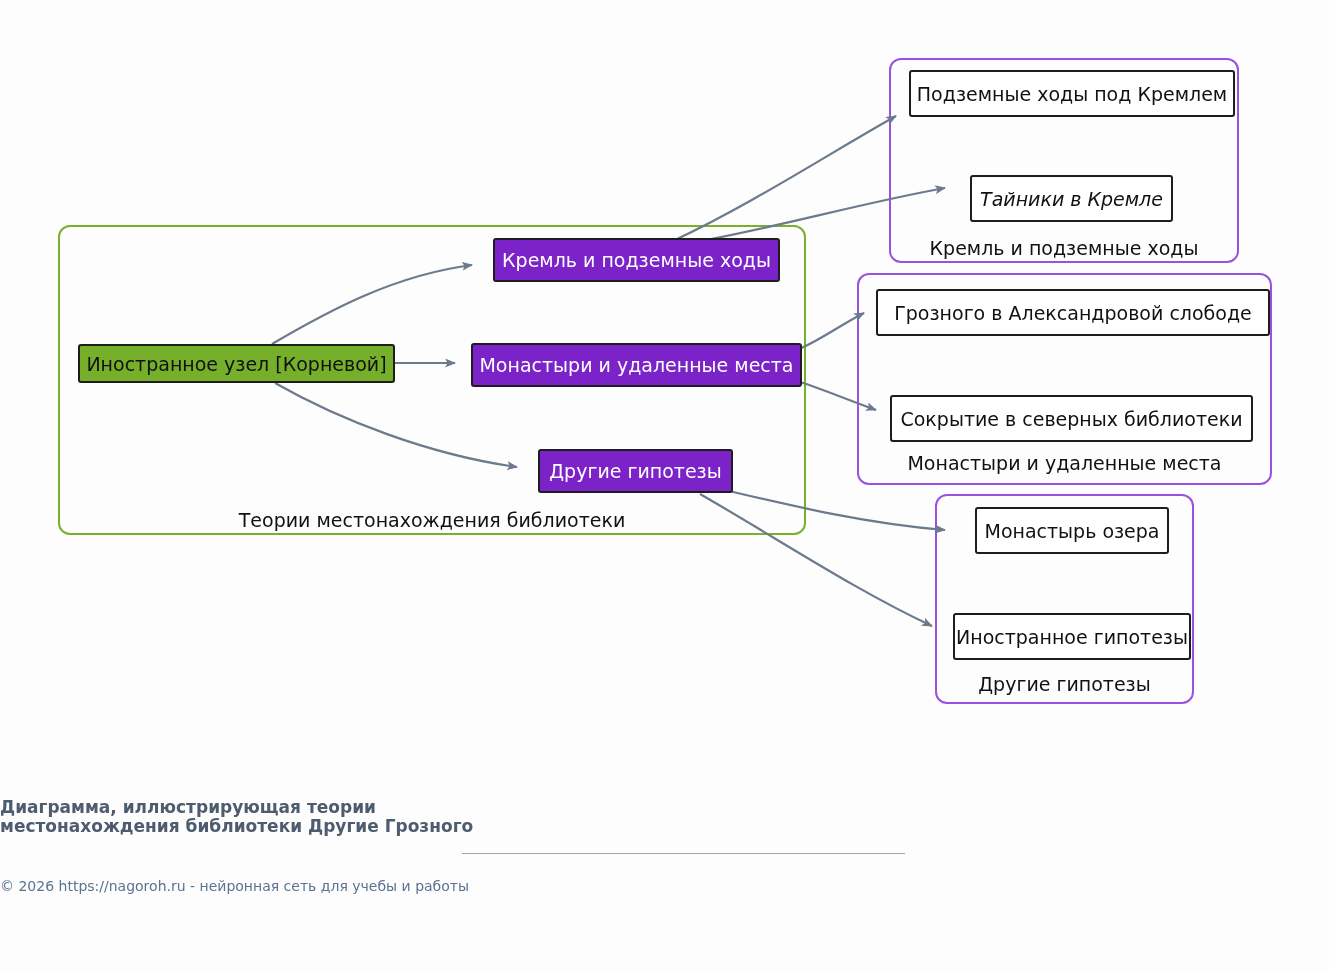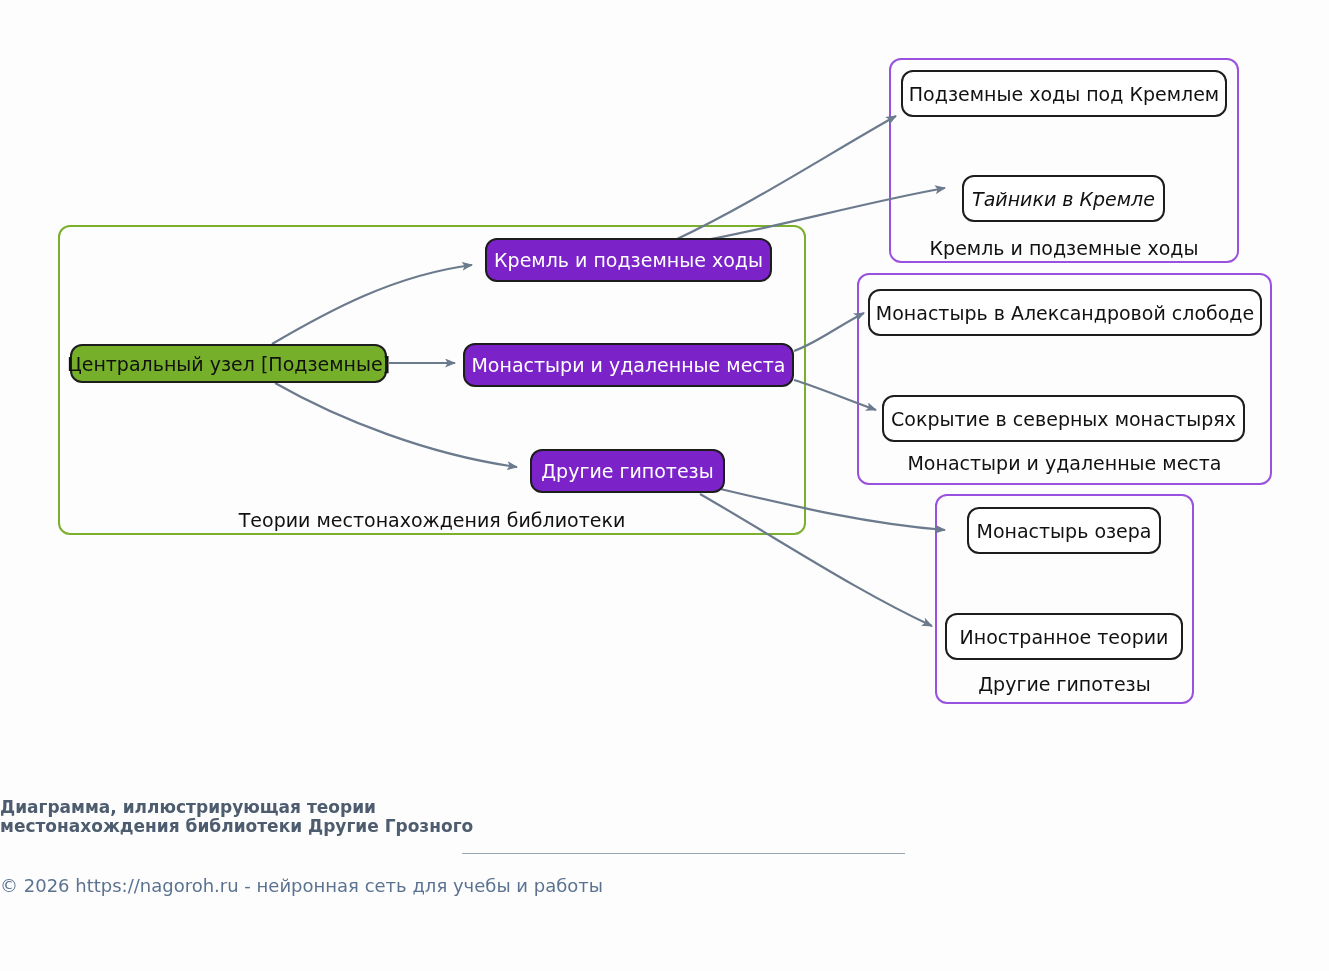--- a/index.html
+++ b/index.html
@@ -47,23 +47,24 @@
     color: #111111;
     white-space: nowrap;
     z-index: 2;
   }
   .node {
     position: absolute;
     box-sizing: border-box;
     display: flex;
     align-items: center;
     justify-content: center;
-    border-radius: 12px;
+    border-radius: 3px;
     white-space: nowrap;
     z-index: 3;
+    margin-left: 8px;
   }
   .node-root {
     background: #76b02b;
     border: 2px solid #1d1d1d;
     color: #111111;
     font-size: 19px;
   }
   .node-branch {
     background: #7b22c9;
     border: 2px solid #1d1d1d;
@@ -94,21 +95,21 @@
     position: absolute;
     left: 462px;
     top: 853px;
     width: 443px;
     height: 1px;
     background: #9aa6b4;
     z-index: 4;
   }
   #caption-footer {
     top: 874px;
-    font-size: 18px;
+    font-size: 14px;
     color: #5b7390;
     line-height: 24px;
   }
 </style>
 </head>
 <body>
 
 <div id="canvas">
 
   <div class="cluster cluster-green" style="left:58px; top:225px; width:748px; height:310px;"></div>
@@ -128,34 +129,34 @@
       <path d="M275,383 C340,420 430,455 517,467"></path>
       <path d="M675,240 C750,205 835,150 896,116"></path>
       <path d="M678,245 C760,232 860,203 945,188"></path>
       <path d="M794,351 C815,344 840,325 864,313"></path>
       <path d="M794,380 C820,388 848,400 876,410"></path>
       <path d="M712,487 C800,508 870,524 945,530"></path>
       <path d="M700,494 C780,540 855,590 932,626"></path>
     </g>
   </svg>
 
-  <div class="node node-root" style="left:70px; top:344px; width:317px; height:39px;">Центральный узел [Подземные]</div>
+  <div class="node node-root" style="left:70px; top:344px; width:317px; height:39px;">Иностранное узел [Корневой]</div>
 
   <div class="node node-branch" style="left:485px; top:238px; width:287px; height:44px;">Кремль и подземные ходы</div>
   <div class="node node-branch" style="left:463px; top:343px; width:331px; height:44px;">Монастыри и удаленные места</div>
   <div class="node node-branch" style="left:530px; top:449px; width:195px; height:44px;">Другие гипотезы</div>
 
   <div class="node node-leaf" style="left:901px; top:70px; width:326px; height:47px;">Подземные ходы под Кремлем</div>
   <div class="node node-leaf" style="left:962px; top:175px; width:203px; height:47px;font-style:italic;">Тайники в Кремле</div>
 
-  <div class="node node-leaf" style="left:868px; top:289px; width:394px; height:47px;">Монастырь в Александровой слободе</div>
-  <div class="node node-leaf" style="left:882px; top:395px; width:363px; height:47px;">Сокрытие в северных монастырях</div>
+  <div class="node node-leaf" style="left:868px; top:289px; width:394px; height:47px;">Грозного в Александровой слободе</div>
+  <div class="node node-leaf" style="left:882px; top:395px; width:363px; height:47px;">Сокрытие в северных библиотеки</div>
 
   <div class="node node-leaf" style="left:967px; top:507px; width:194px; height:47px;">Монастырь озера</div>
-  <div class="node node-leaf" style="left:945px; top:613px; width:238px; height:47px;">Иностранное теории</div>
+  <div class="node node-leaf" style="left:945px; top:613px; width:238px; height:47px;">Иностранное гипотезы</div>
 
   <div class="cluster-label" style="left:58px; top:509px; width:748px;text-align:center;">Теории местонахождения библиотеки</div>
   <div class="cluster-label" style="left:889px; top:237px; width:350px;">Кремль и подземные ходы</div>
   <div class="cluster-label" style="left:857px; top:452px; width:415px;">Монастыри и удаленные места</div>
   <div class="cluster-label" style="left:935px; top:673px; width:259px;">Другие гипотезы</div>
 
   <div class="caption" id="caption-title">
     <div>Диаграмма, иллюстрирующая теории</div>
     <div>местонахождения библиотеки Другие Грозного</div>
   </div>

